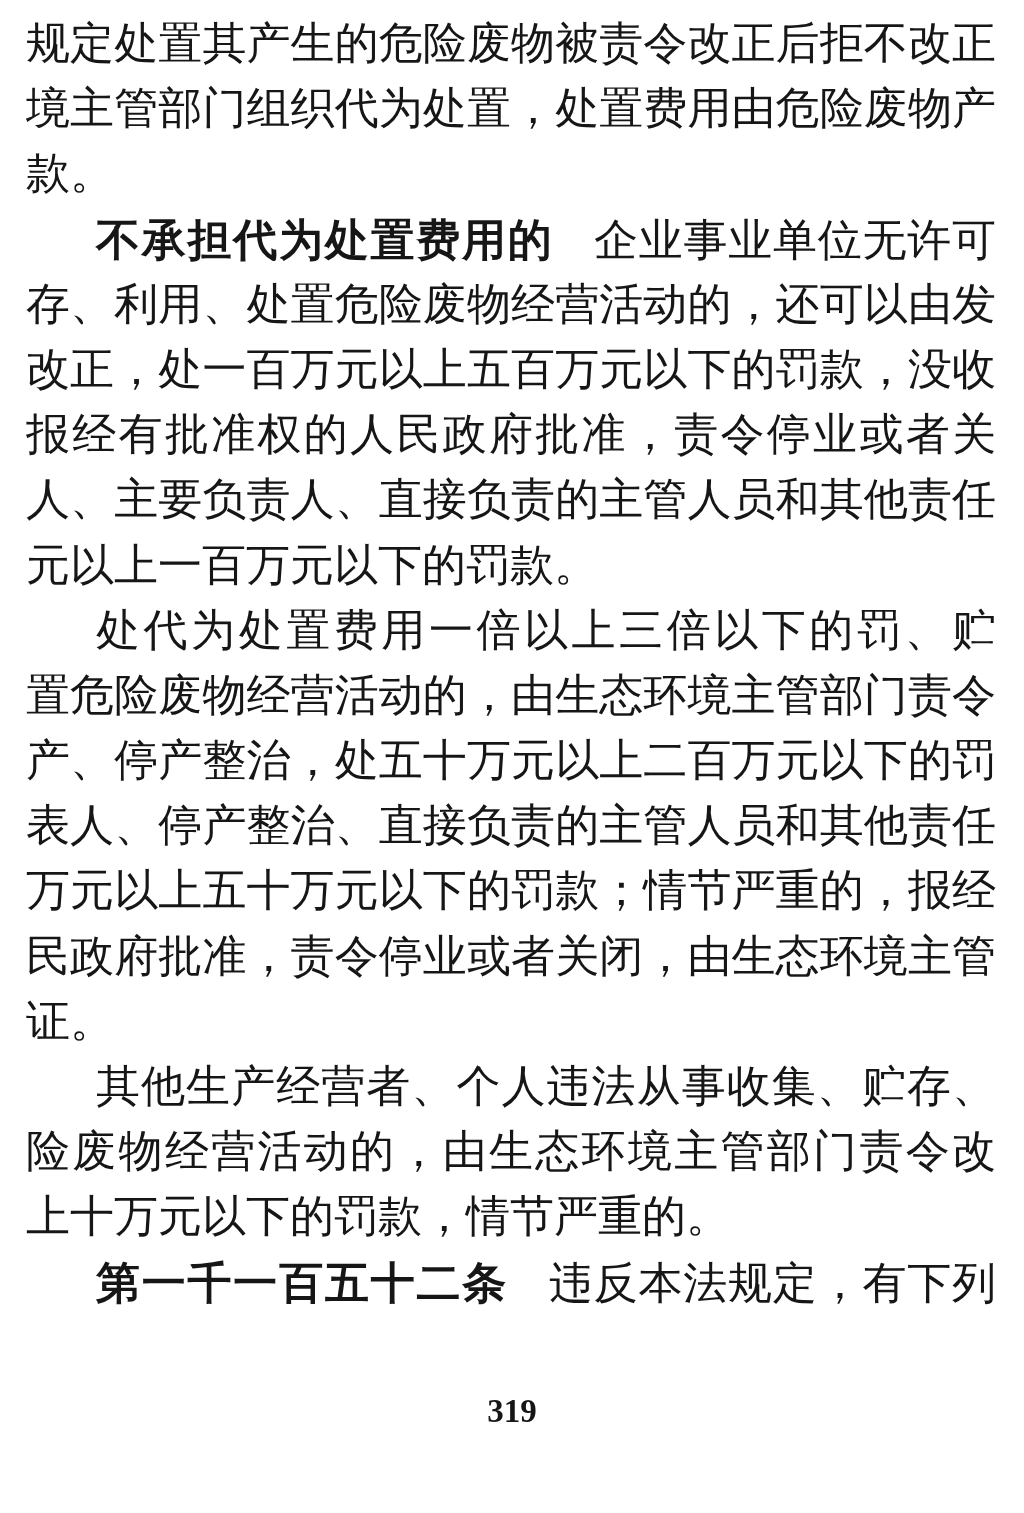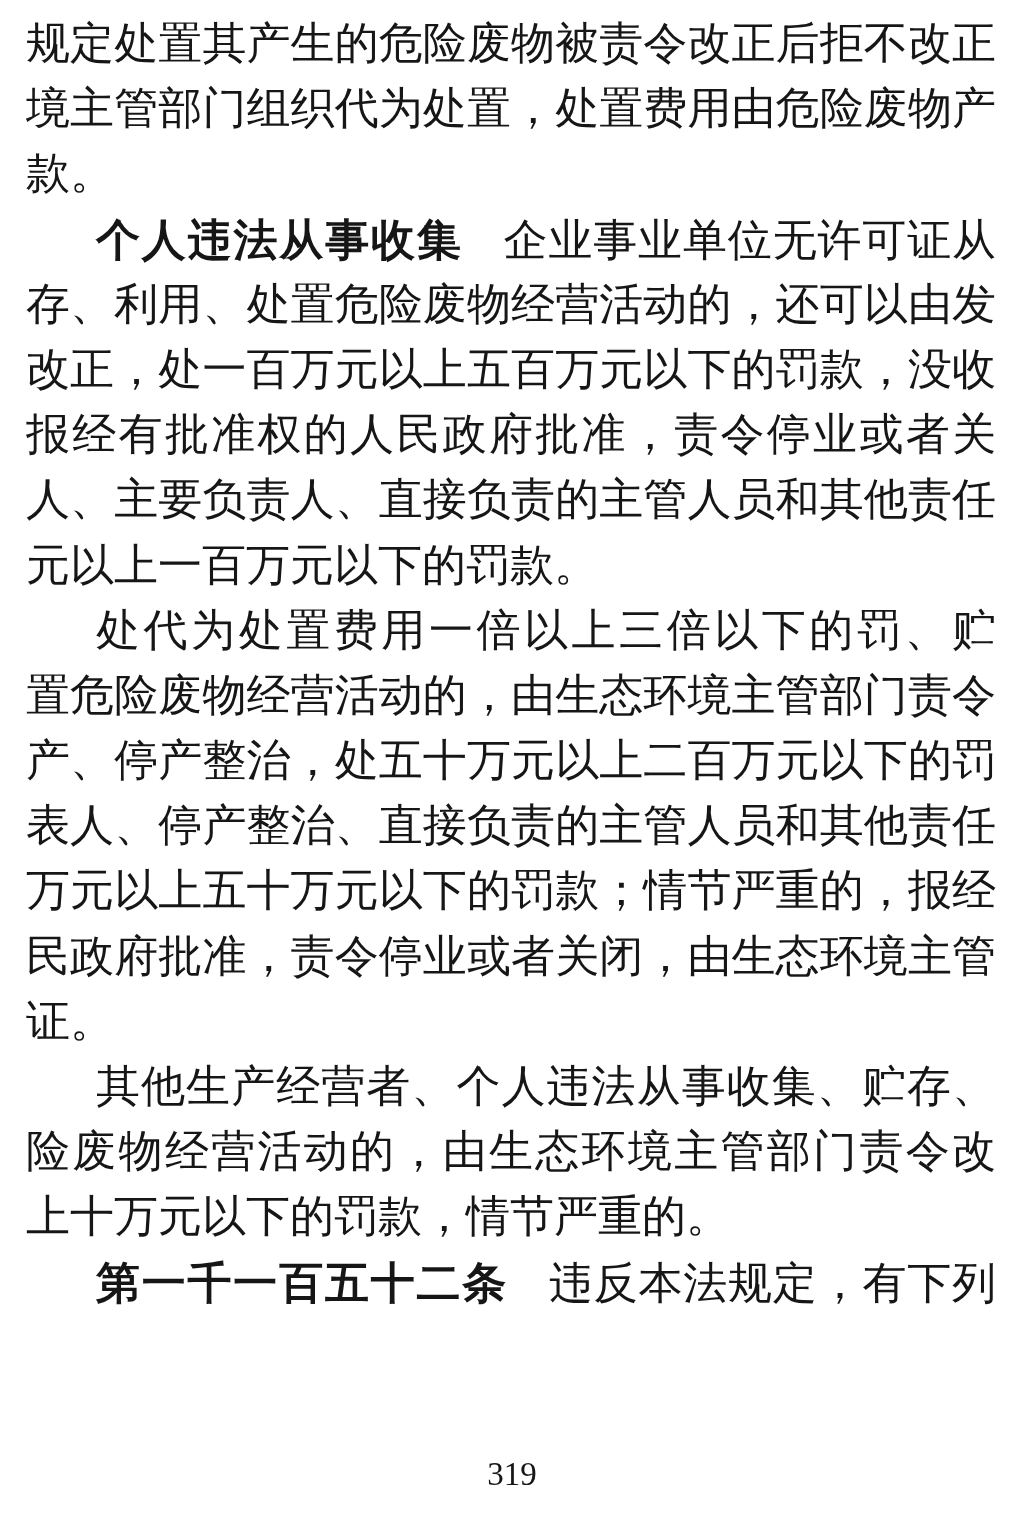--- a/index.html
+++ b/index.html
@@ -42,38 +42,39 @@
     font-family: "Liberation Sans", "DejaVu Sans", sans-serif;
     font-weight: 700;
     letter-spacing: 1px;
   }
   .gap {
     display: inline-block;
     width: 40px;
   }
   .page-number {
     position: absolute;
-    top: 1455px;
+    top: 1392px;
     left: 0;
     width: 100%;
     text-align: center;
     font-size: 33px;
     line-height: 38px;
     color: #161616;
+    font-weight: bold;
   }
 </style>
 </head>
 <body>
 
 <div class="page">
   <div class="text-body">
       <div class="line justify"><span>规定处置其产生的危险废物被责令改正后拒不改正的，由生态环</span></div>
       <div class="line justify"><span>境主管部门组织代为处置，处置费用由危险废物产生者承担；拒</span></div>
       <div class="line"><span>款。</span></div>
-      <div class="line justify indent"><span class="article-no">个人违法从事收集</span><span class="gap"></span><span>企业事业单位无许可证从事收集、贮</span></div>
+      <div class="line justify indent"><span class="article-no">不承担代为处置费用的</span><span class="gap"></span><span>企业事业单位无许可证从事收集、贮</span></div>
       <div class="line justify"><span>存、利用、处置危险废物经营活动的，还可以由发证机关吊销许可</span></div>
       <div class="line justify"><span>改正，处一百万元以上五百万元以下的罚款，没收违法所得，并</span></div>
       <div class="line justify"><span>报经有批准权的人民政府批准，责令停业或者关闭；情节严重的</span></div>
       <div class="line justify"><span>人、主要负责人、直接负责的主管人员和其他责任人员，处十万</span></div>
       <div class="line"><span>元以上一百万元以下的罚款。</span></div>
       <div class="line justify indent"><span>处代为处置费用一倍以上三倍以下的罚、贮存、利用、处</span></div>
       <div class="line justify"><span>置危险废物经营活动的，由生态环境主管部门责令改正，限制生</span></div>
       <div class="line justify"><span>产、停产整治，处五十万元以上二百万元以下的罚款；对法定代</span></div>
       <div class="line justify"><span>表人、停产整治、直接负责的主管人员和其他责任人员，处五</span></div>
       <div class="line justify"><span>万元以上五十万元以下的罚款；情节严重的，报经有批准权的人</span></div>

